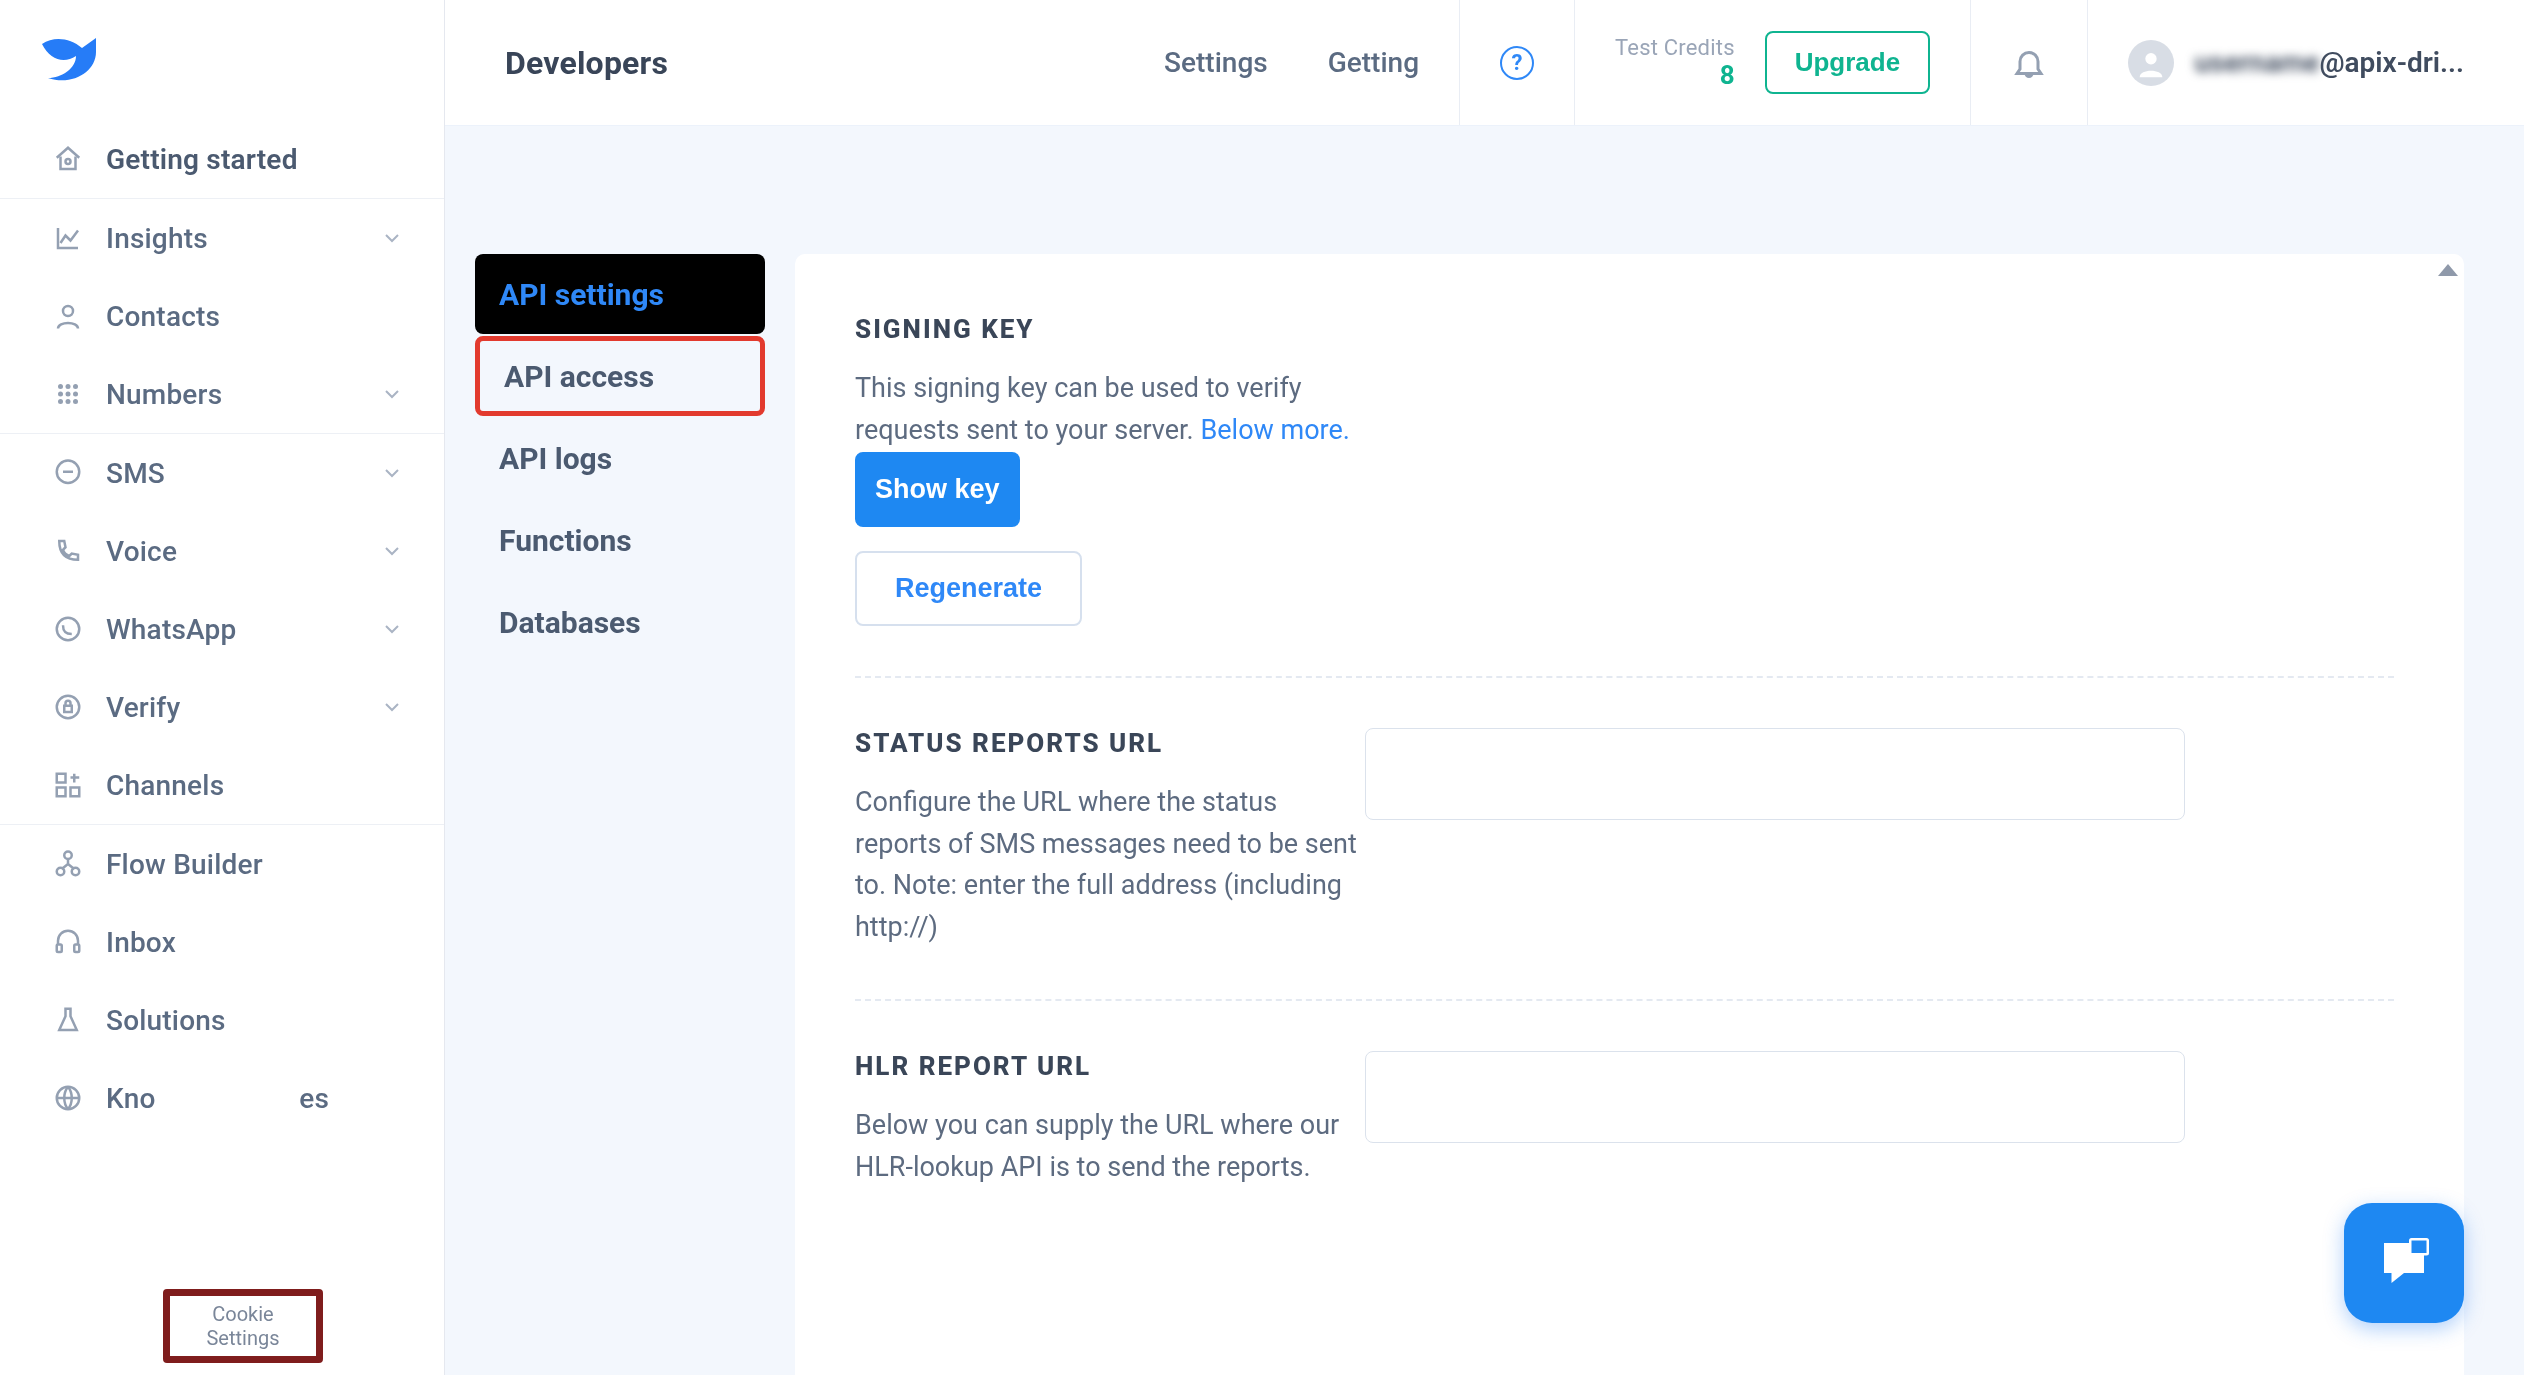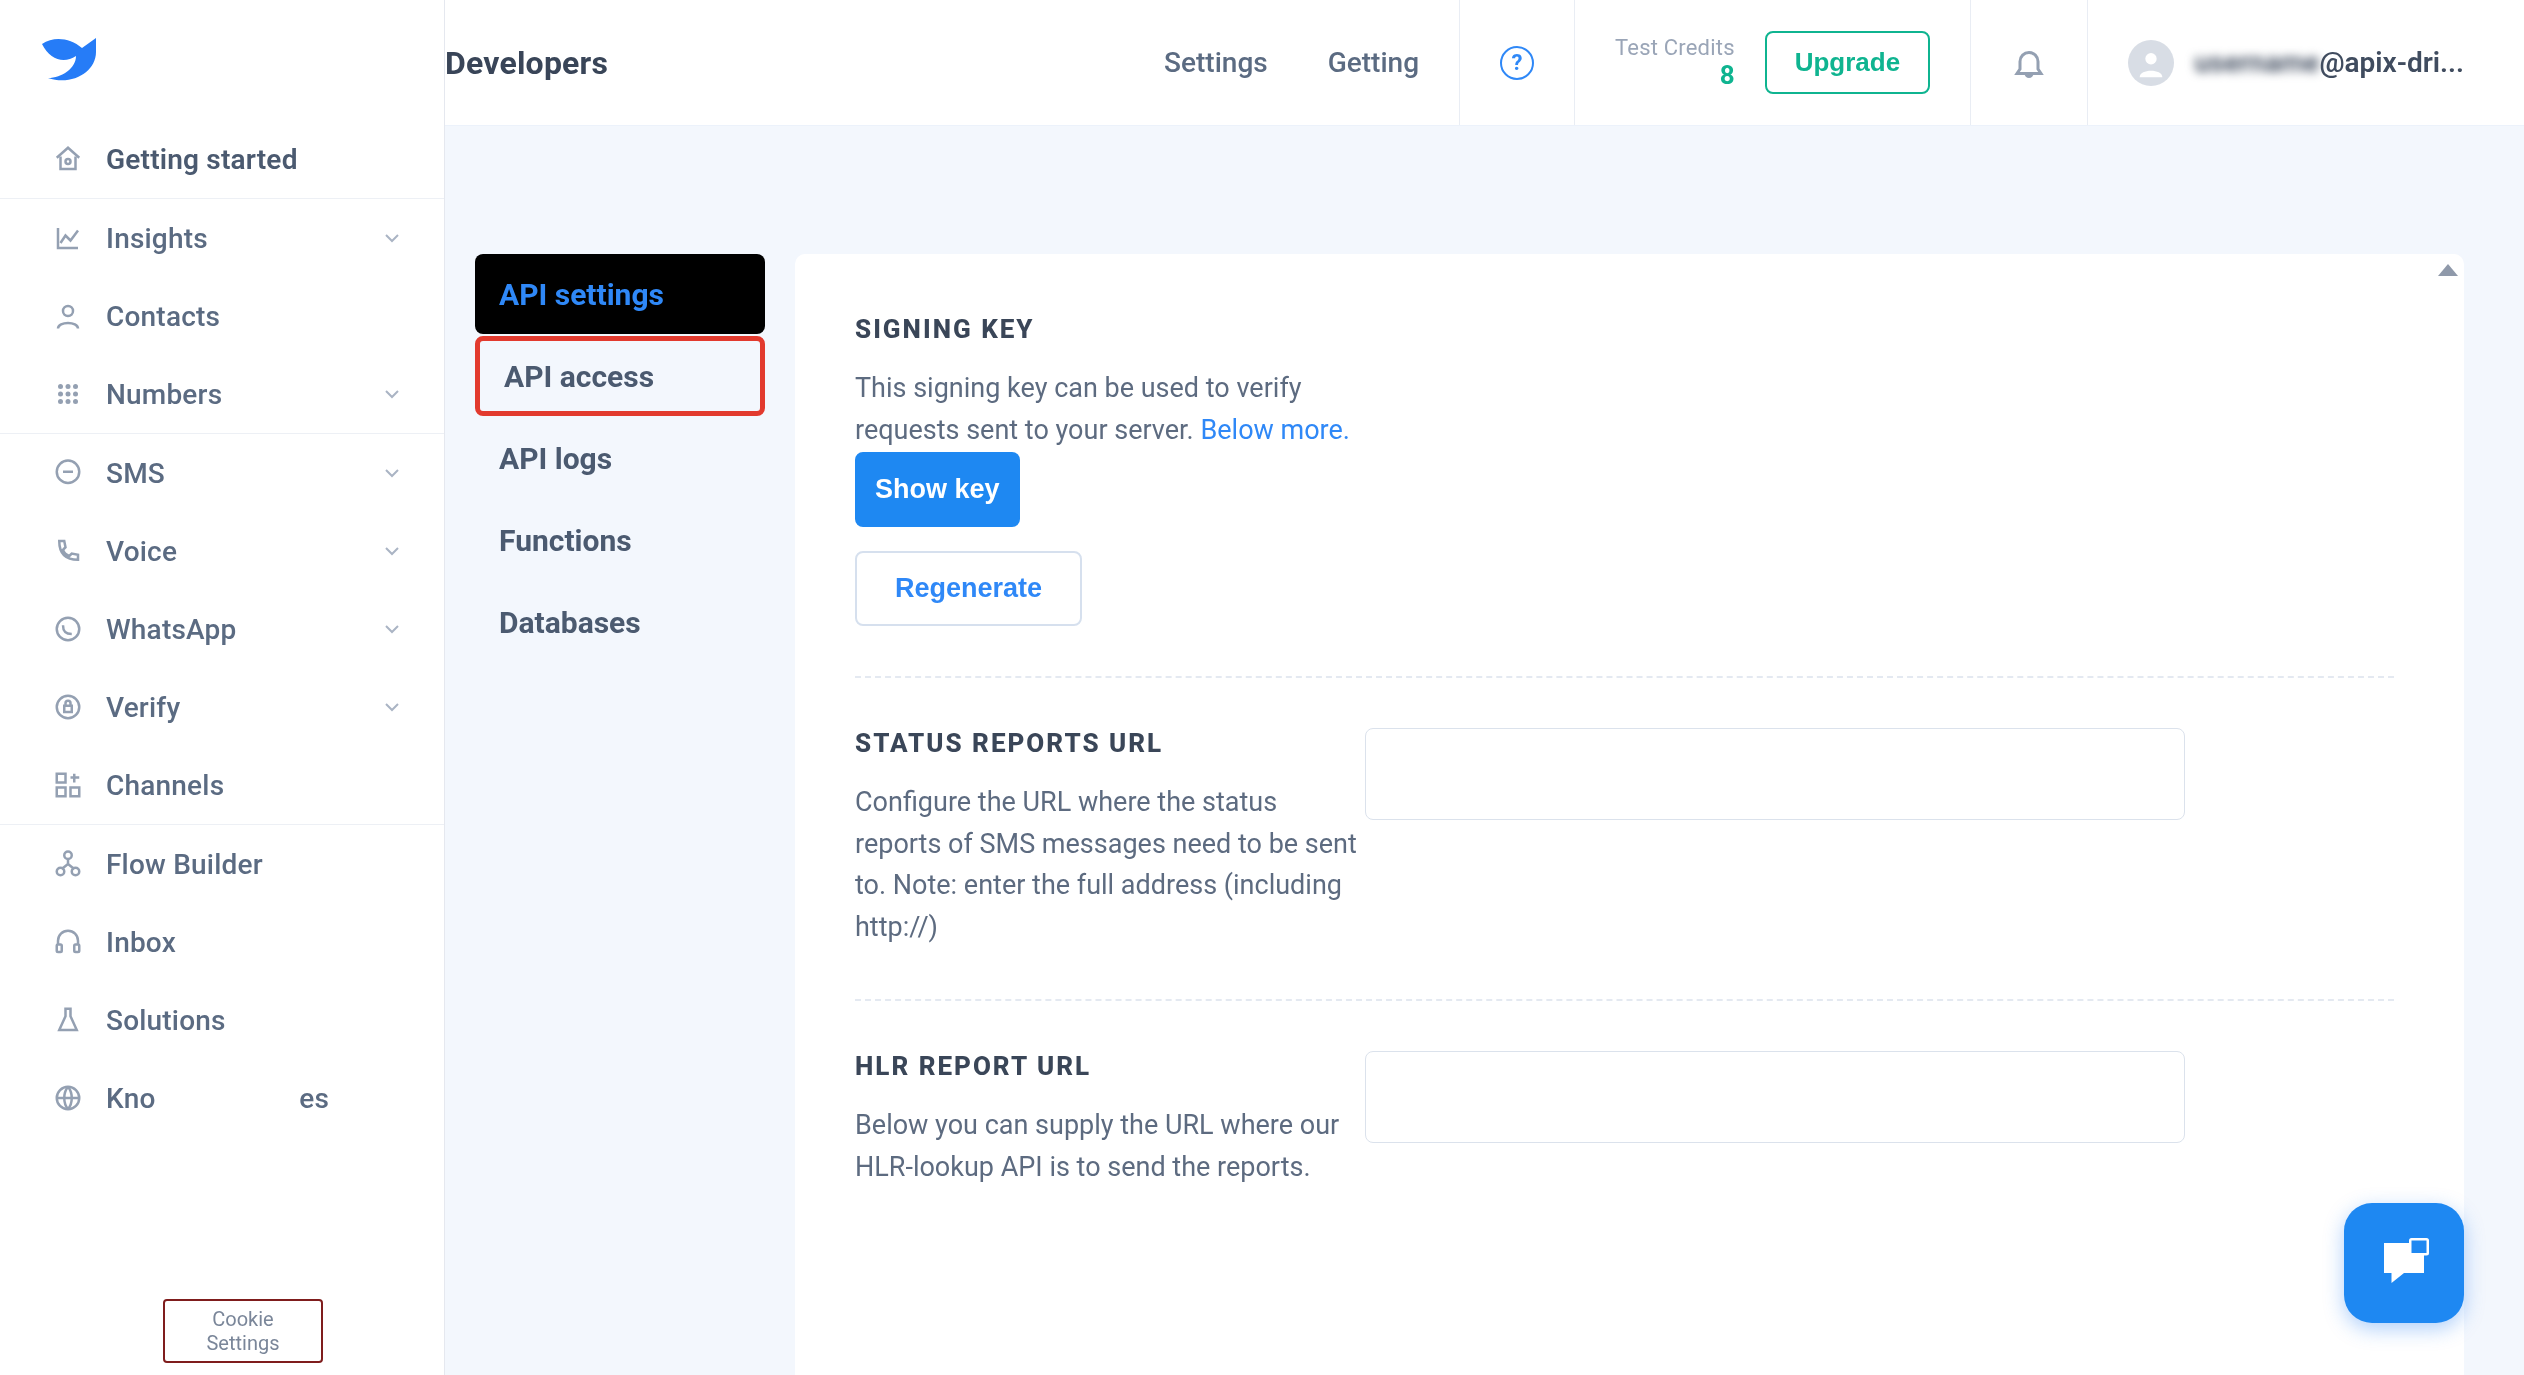--- a/index.html
+++ b/index.html
@@ -10,25 +10,25 @@
 .logo-wrap { height: 120px; display: flex; align-items: center; padding-left: 40px; }
 .logo { color: #267cf7; }
 .sidebar-section { border-bottom: 1px solid #edf0f5; padding: 0; }
 .sidebar-item { display: flex; align-items: center; height: 78px; padding: 0 40px 0 52px; cursor: pointer; }
 .sidebar-item .icn { width: 32px; height: 32px; display: flex; align-items: center; justify-content: center; color: #94a0b2; }
 .sidebar-item .lbl { margin-left: 22px; color: #5b6b82; font-size: 28px; font-weight: 500; letter-spacing: 0.2px; flex: 1; }
 .sidebar-item .chev { color: #aab4c4; }
 .sidebar .getting .lbl { font-weight: 600; color: #4b5a70; }
 
 
-.cookie-pill { position: absolute; left: 163px; bottom: 12px; width: 160px; background: #fff; border: 2px solid #7f1d1d; border-radius: 4px; font-size: 20px; color: #7a8699; text-align: center; padding: 6px 10px; }
+.cookie-pill { position: absolute; left: 163px; bottom: 12px; width: 160px; background: #fff; border: 7px solid #7f1d1d; border-radius: 4px; font-size: 20px; color: #7a8699; text-align: center; padding: 6px 10px; }
 
 
 .header { position: absolute; left: 445px; top: 0; right: 0; height: 126px; background: #fff; border-bottom: 1px solid #ecf2fb; display: flex; align-items: center; }
-.page-title { font-size: 32px; font-weight: 700; color: #394558; letter-spacing: 0.2px; }
+.page-title { font-size: 32px; font-weight: 700; color: #394558; margin-left: 60px; letter-spacing: 0.2px; }
 .header-mid { margin-left: auto; display: flex; align-items: center; gap: 60px; padding-right: 40px; }
 .hlink { font-size: 28px; color: #5b6b82; font-weight: 500; }
 .header-cell { border-left: 1px solid #e9edf4; height: 100%; display: flex; align-items: center; padding: 0 40px; }
 .help-icn { width: 34px; height: 34px; border: 2px solid #2f88f7; border-radius: 50%; display: flex; align-items: center; justify-content: center; color: #2f88f7; font-size: 22px; font-weight: 700; }
 .credits { text-align: right; margin-right: 30px; }
 .credits .lbl2 { font-size: 22px; color: #9aa5b7; letter-spacing: 0.2px; }
 .credits .val { font-size: 26px; color: #0fb490; font-weight: 700; }
 .upgrade-btn { border: 2px solid #0fb490; color: #0fb490; background: #fff; border-radius: 8px; padding: 14px 28px; font-size: 26px; font-weight: 700; }
 .bell { color: #94a0b2; }
 .user-chunk { display: flex; align-items: center; gap: 20px; }

